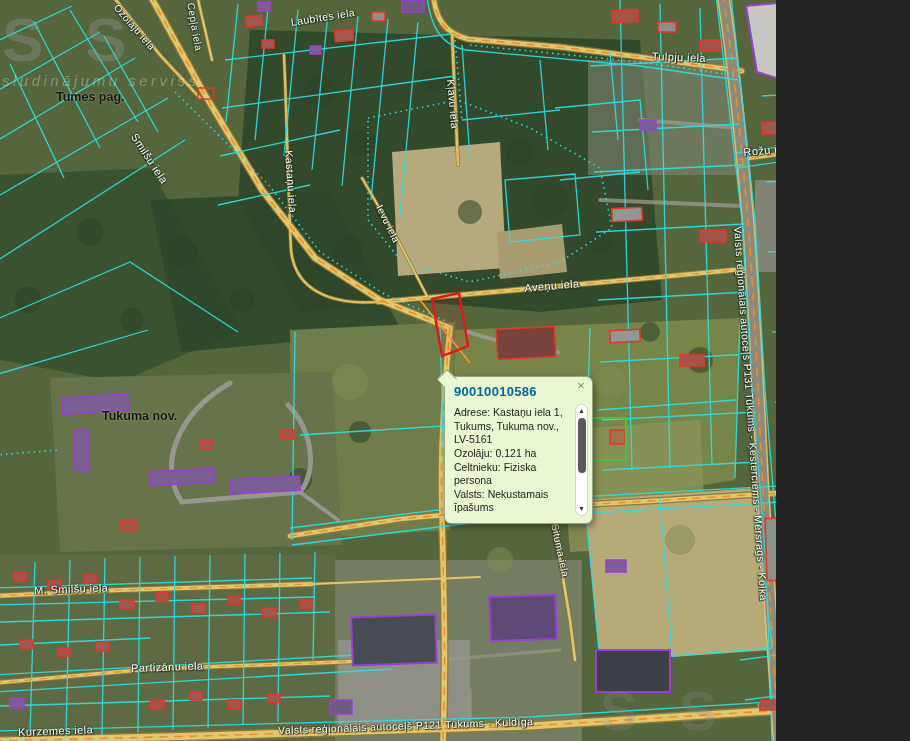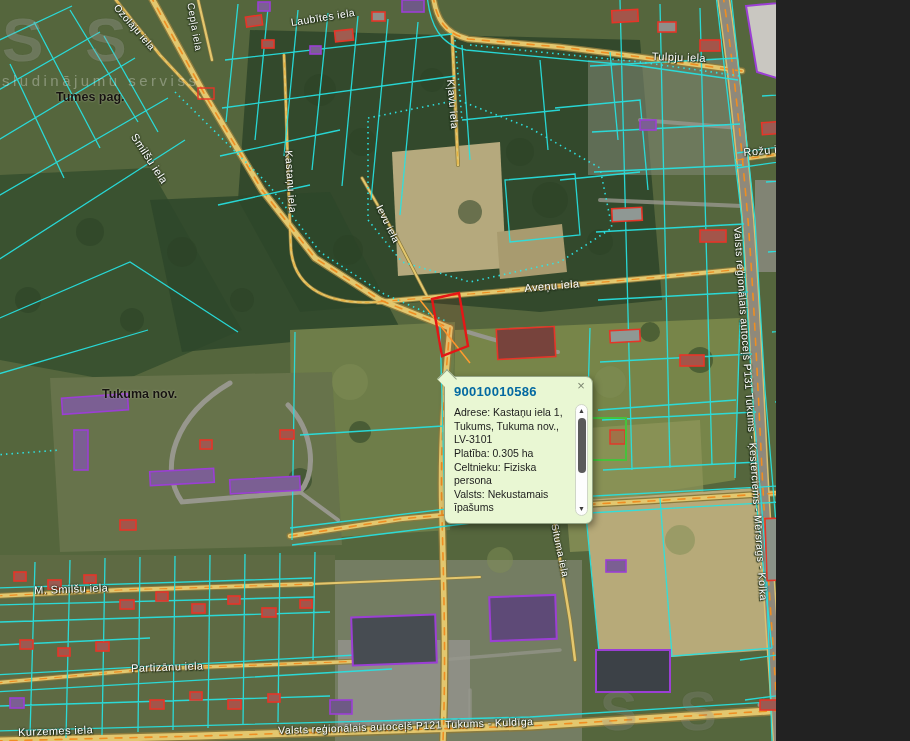--- a/index.html
+++ b/index.html
@@ -9,21 +9,21 @@
   
   .street-label{position:absolute;color:#fff;white-space:nowrap;transform-origin:0 0;
     font-weight:500;letter-spacing:.4px;
     text-shadow:0 0 2px #1c2a16,0 0 2px #1c2a16,1px 1px 1px #1c2a16;}
   .area-label{position:absolute;color:#161310;font-weight:bold;font-size:12.5px;
     white-space:nowrap;text-shadow:0 0 2px rgba(235,235,220,.55);}
   
   .wm{position:absolute;pointer-events:none;line-height:.9;}
   .wm .wm-big{font-weight:800;font-size:62px;letter-spacing:42px;color:rgba(255,255,255,.20);
     text-shadow:0 0 1px rgba(0,0,0,.15);}
-  .wm .wm-tag{font-size:15px;letter-spacing:3.5px;color:rgba(255,255,255,.30);margin-top:6px;}
+  .wm .wm-tag{font-size:15px;letter-spacing:3.5px;color:rgba(255,255,255,.30);margin-top:6px;font-style:italic;}
   .wm.wm-br .wm-big{font-size:56px;color:rgba(255,255,255,.15);}
   
   #popup{position:absolute;left:444px;top:376px;width:149px;background:#e9f7d3;
     border:1px solid #93a383;border-radius:7px;box-shadow:2px 3px 7px rgba(0,0,0,.38);
     padding:7px 21px 8px 9px;box-sizing:border-box;z-index:5;}
   #popup .pointer{position:absolute;left:-5px;top:-5px;width:13px;height:13px;background:#e9f7d3;
     border-left:1px solid #93a383;border-top:1px solid #93a383;transform:rotate(45deg);}
   #popup .title{font-size:13px;font-weight:bold;color:#0369a1;margin:0 0 7px 0;letter-spacing:.3px;}
   #popup .close{position:absolute;right:5px;top:3px;width:12px;height:12px;line-height:11px;
     text-align:center;font-size:13px;color:#7b8570;cursor:pointer;}
@@ -314,32 +314,32 @@
       <span class="street-label" style="left: 560px; top: 523px; font-size: 10px; transform: rotate(78deg);">Situma iela</span>
       <span class="street-label" style="left: 824px; top: 573px; font-size: 10.5px; transform: rotate(84deg);">Raudas iela</span>
       <span class="street-label" style="left: 34px; top: 584px; font-size: 11px; transform: rotate(-2deg);">M. Smilšu iela</span>
       <span class="street-label" style="left: 131px; top: 662px; font-size: 11px; transform: rotate(-2deg);">Partizānu iela</span>
       <span class="street-label" style="left: 863px; top: 676px; font-size: 10.5px; transform: rotate(-7deg);">Grants iela</span>
       <span class="street-label" style="left: 18px; top: 726px; font-size: 11px; transform: rotate(-2deg);">Kurzemes iela</span>
       <span class="street-label" style="left: 278px; top: 724px; font-size: 10.5px; transform: rotate(-2deg);">Valsts reģionālais autoceļš P121 Tukums - Kuldīga</span>
     </div>
   <div>
       <span class="area-label" style="left: 56px; top: 90px;">Tumes pag.</span>
-      <span class="area-label" style="left: 102px; top: 387px;">Tukuma nov.</span>
+      <span class="area-label" style="left: 102px; top: 409px;">Tukuma nov.</span>
     </div>
 
   <div id="popup">
     <div class="pointer"></div>
     <div class="title">90010010586</div>
     <div class="close">×</div>
     <div class="fields">
       <b>Adrese:</b>
-      <span>Kastaņu iela 1, Tukums, Tukuma nov., LV-3101</span><br>
-      <b>Platība:</b>
-      <span>0.305 ha</span><br>
+      <span>Kastaņu iela 1, Tukums, Tukuma nov., LV-5161</span><br>
+      <b>Ozolāju:</b>
+      <span>0.121 ha</span><br>
       <b>Celtnieku:</b>
       <span>Fiziska persona</span><br>
       <b>Valsts:</b>
       <span>Nekustamais īpašums</span>
     </div>
     <div class="scrollbar">
       <div class="sb-arrow sb-up">▲</div>
       <div class="sb-thumb"></div>
       <div class="sb-arrow sb-down">▼</div>
     </div>

